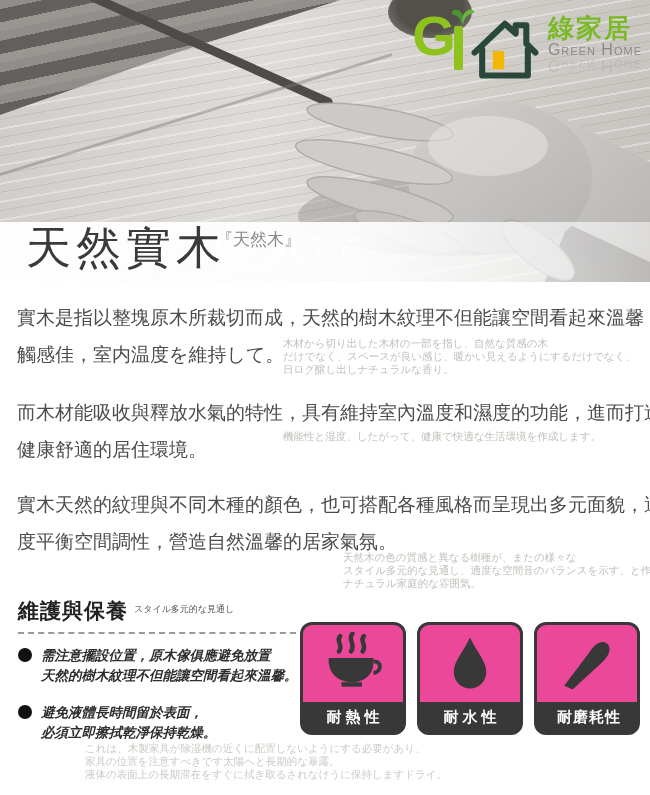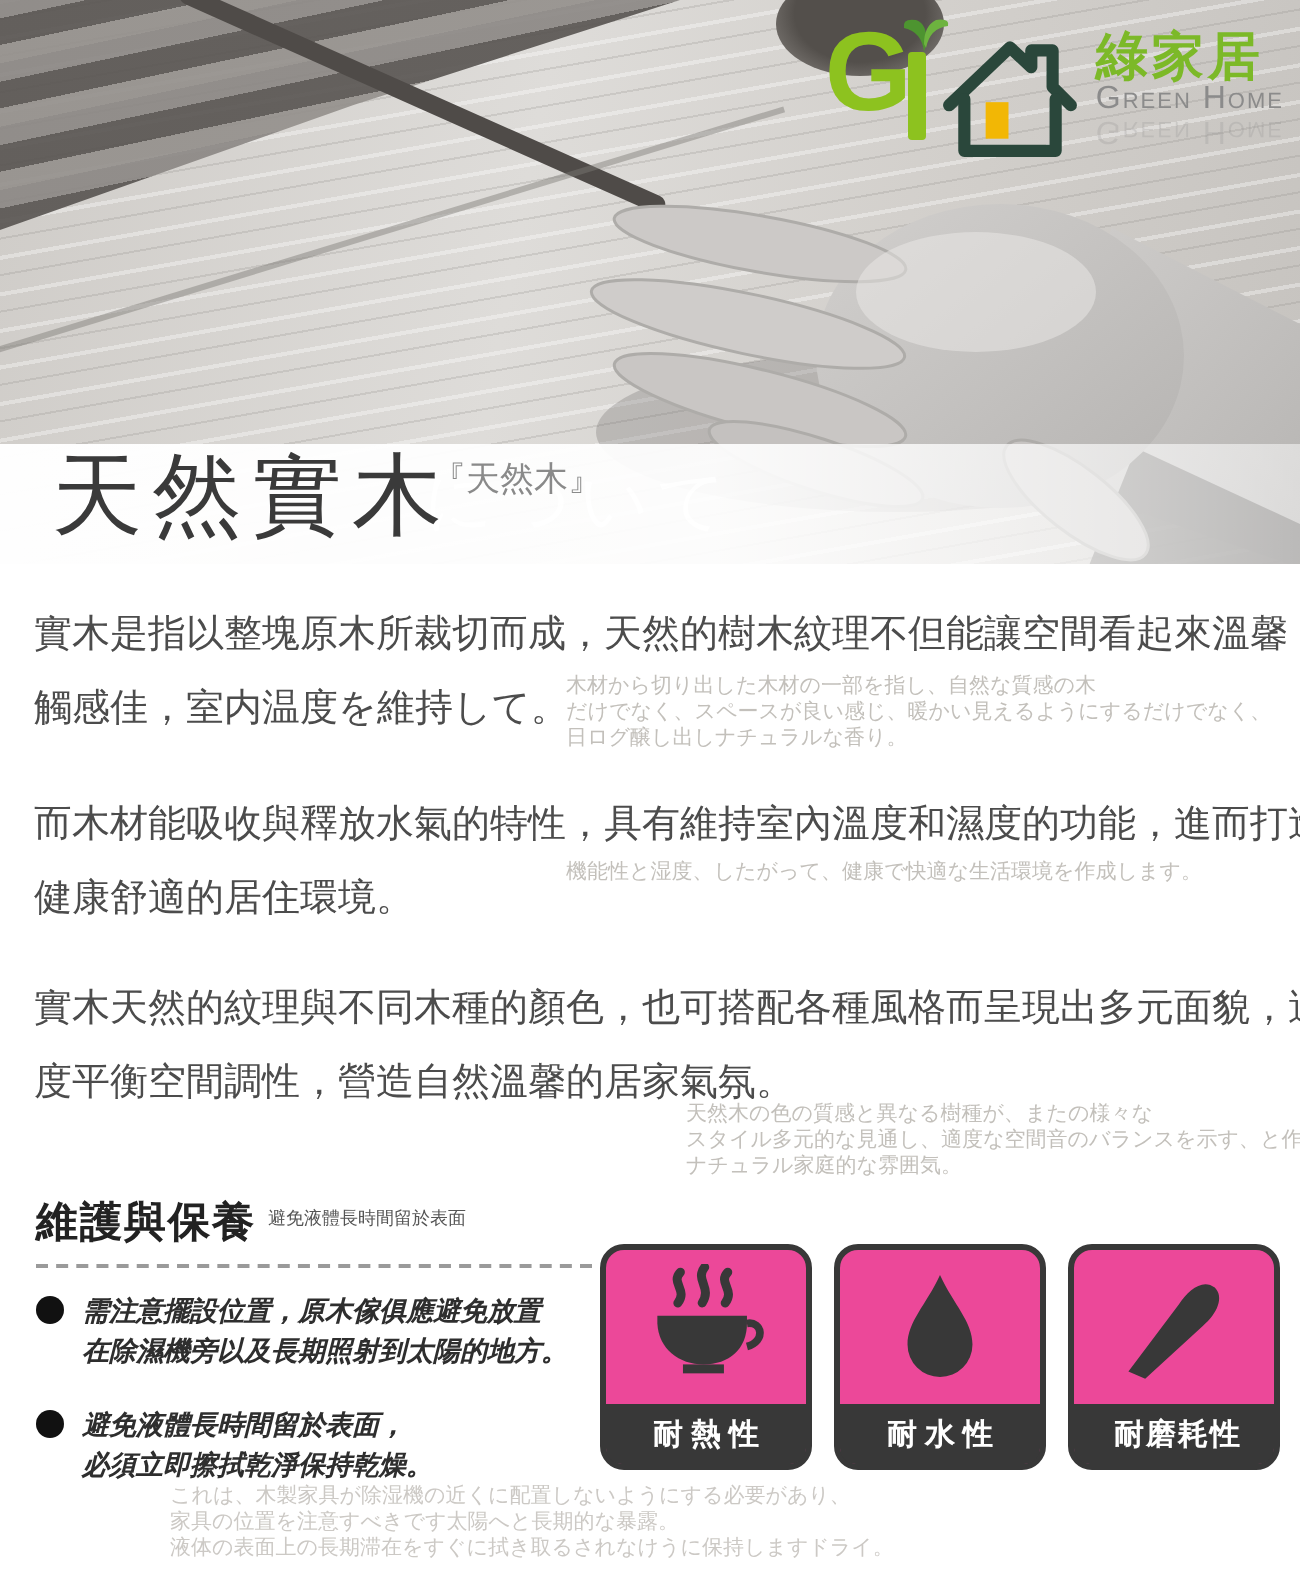--- a/index.html
+++ b/index.html
@@ -171,28 +171,28 @@
   </div>
   <div class="jp" style="left:343px;top:551px">
     <div>天然木の色の質感と異なる樹種が、またの様々な</div>
     <div>スタイル多元的な見通し、適度な空間音のバランスを示す、と作成しながら、</div>
     <div>ナチュラル家庭的な雰囲気。</div>
   </div>
 
   <div class="maint">
     <div class="maint-head">
       <span class="maint-title">維護與保養</span>
-      <span class="maint-title-jp">避免液體長時間留於表面</span>
+      <span class="maint-title-jp">スタイル多元的な見通し</span>
     </div>
     <div class="maint-rule"></div>
     <div class="bullets">
       <div class="bullet-item">
         <span class="bullet-dot"></span>
         <div>需注意擺設位置，原木傢俱應避免放置</div>
-        <div>在除濕機旁以及長期照射到太陽的地方。</div>
+        <div>天然的樹木紋理不但能讓空間看起來溫馨。</div>
       </div>
       <div class="bullet-item">
         <span class="bullet-dot"></span>
         <div>避免液體長時間留於表面，</div>
         <div>必須立即擦拭乾淨保持乾燥。</div>
       </div>
     </div>
   </div>
 
   <div class="badges">

